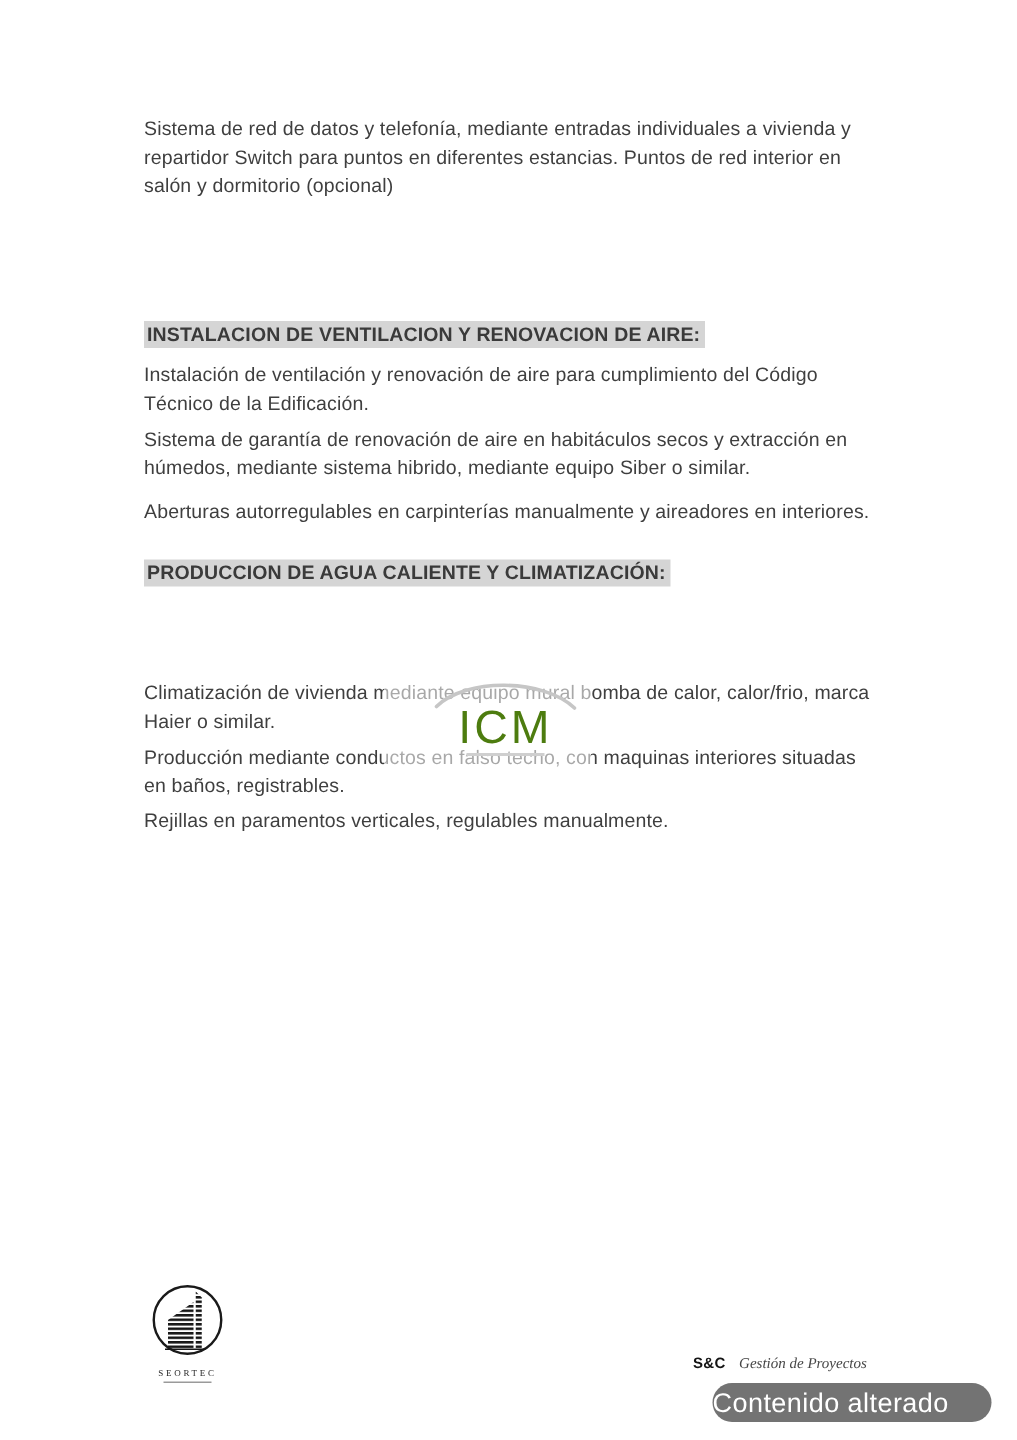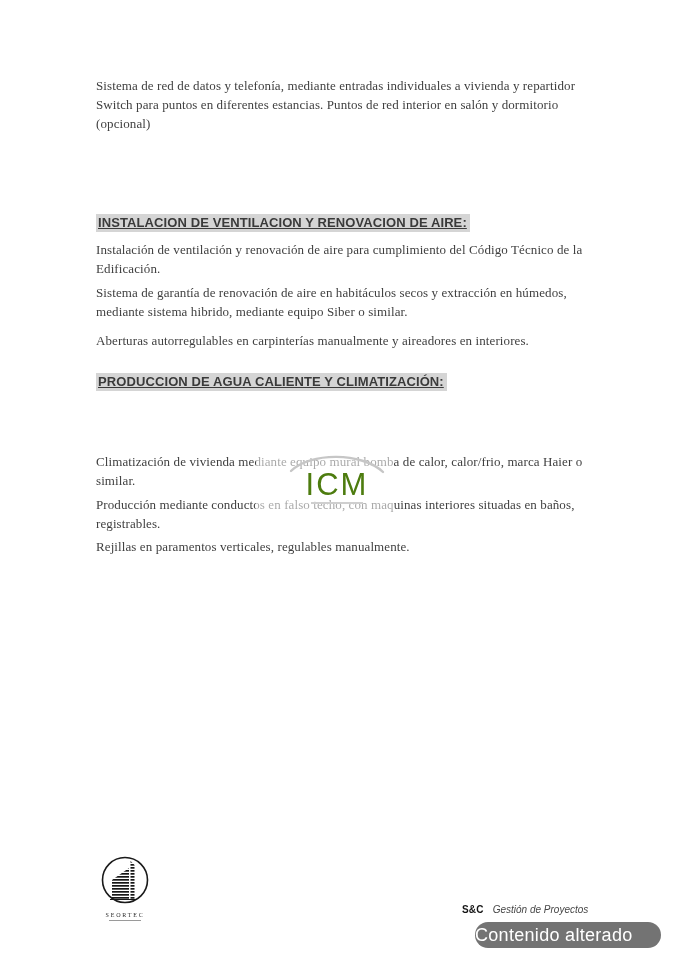--- a/index.html
+++ b/index.html
@@ -11,35 +11,33 @@
     font-family:"Liberation Sans", sans-serif;
     color:#3f3f3f;
   }
   .para {
     position:absolute;
     left:96px; width:492px;
     font-size:13px; line-height:19px;
     letter-spacing:0.1px;
     margin:0;
     z-index:1;
-    font-family:Liberation Serif, serif;
   }
   .heading {
     position:absolute;
     left:96px;
     font-size:13px; line-height:17px;
     letter-spacing:0.1px;
     margin:0;
     z-index:1;
     color:#3a3a3a;
   }
   .heading .hl {
     background:#d5d5d5;
     padding:1px 3px 2px 2px;
-    text-decoration:underline;
   }
   
   .wm-whiteout {
     position:absolute;
     left:256px; top:446px;
     width:138px; height:90px;
     background:rgba(255,255,255,0.55);
     z-index:2;
   }
   .watermark {
@@ -91,20 +89,21 @@
   }
   .brand-bold {
     font-weight:bold;
     color:#141414;
     letter-spacing:0.2px;
   }
   .brand-tagline {
     font-style:italic;
     color:#474747;
     margin-left:9px;
+    font-family:Liberation Serif, serif;
   }
   .ai-badge {
     position:absolute;
     left:475px; top:922px;
     width:186px; height:26px;
     background:#737373;
     border-radius:13px;
     color:#ffffff;
     font-size:18px;
     text-align:left;

